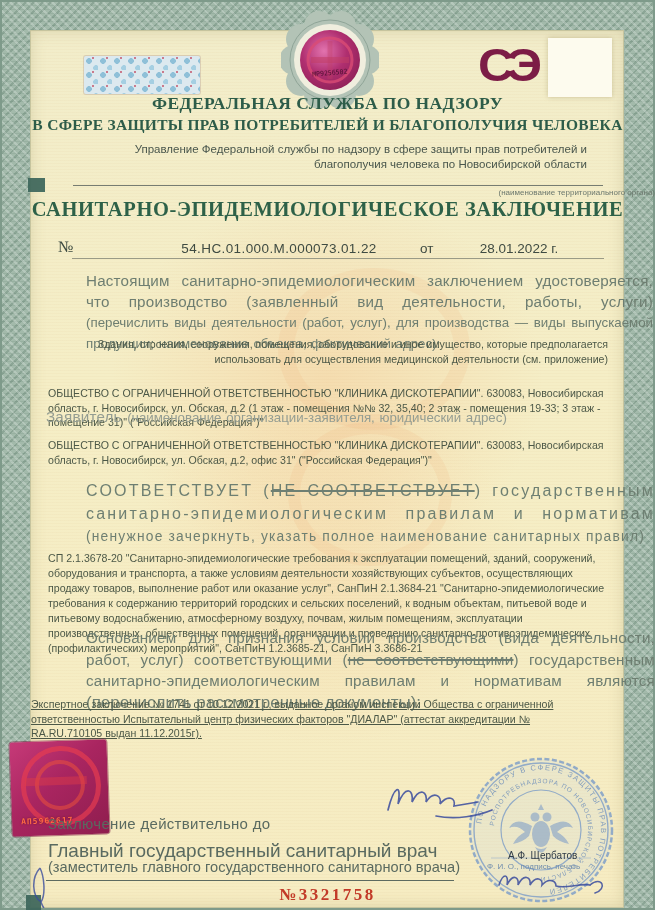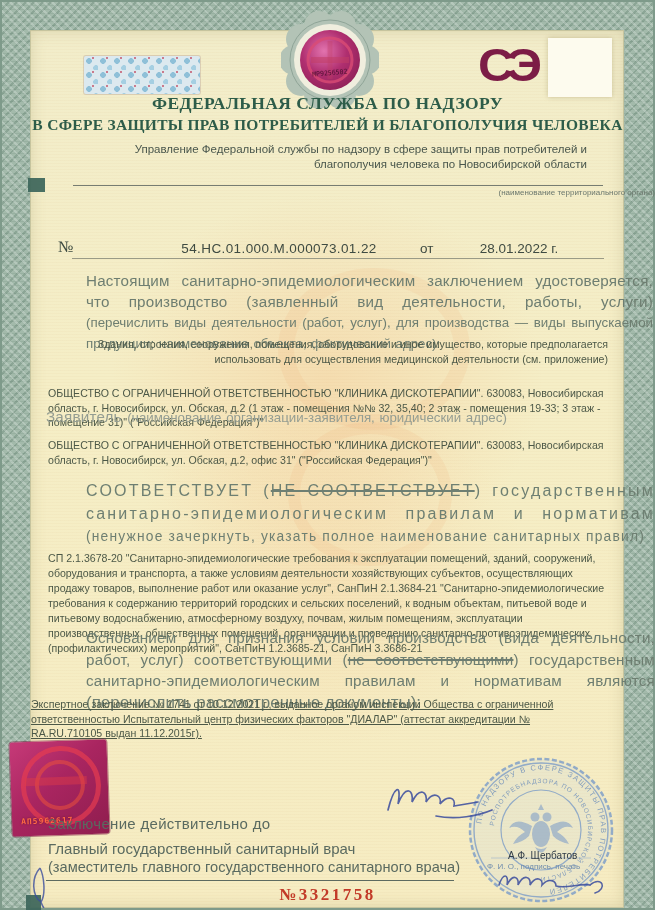--- a/index.html
+++ b/index.html
@@ -77,21 +77,21 @@
   .conf-hint{font-size:13.8px;line-height:23px;letter-spacing:1.2px;color:#6e7f72;}
   .struck{text-decoration:line-through;text-decoration-thickness:1.5px;}
   .sanpin{left:48px;top:551px;width:568px;line-height:15px;}
   .basis{left:46px;top:627px;width:569px;}
   .b-main{font-size:15.2px;line-height:21.5px;letter-spacing:.2px;word-spacing:2.5px;color:#6e7e71;}
   .b-hint{font-size:17px;line-height:21.5px;color:#6e7e71;}
   .expert{left:31px;top:697px;width:568px;text-decoration:underline;}
 
   
   .valid{left:48px;top:815px;font-size:15px;color:#5a6a60;letter-spacing:.3px;}
-  .doc1{left:48px;top:840px;font-size:15px;color:#5a6a60;}
+  .doc1{left:48px;top:840px;font-size:19px;color:#5a6a60;}
   .doc2{left:48px;top:859px;font-size:14.6px;color:#5a6a60;}
   .fline{left:46px;top:880px;width:408px;border-top:1.5px solid #5d6a60;}
   .redno{left:0;right:0;top:885px;text-align:center;font-family:"Liberation Serif",serif;
       font-weight:700;font-size:17px;color:#c23a28;letter-spacing:2.5px;}
   .signer{left:508px;top:850px;font-size:10px;color:#2f3a46;z-index:6;}
   .sigcap{left:487px;top:862px;font-size:8px;color:#6f8cad;z-index:5;}
 
   
   .holo2{left:11px;top:741px;width:97px;height:94px;transform:rotate(-2deg);border-radius:3px;
     background:linear-gradient(140deg,#c63a78 0%,#a92560 45%,#8f1d4e 100%);
@@ -157,20 +157,21 @@
 
   <div class="abs se">СЭ</div>
   <div class="abs blank-sq"></div>
 
   <div class="abs h1 serif">ФЕДЕРАЛЬНАЯ СЛУЖБА ПО НАДЗОРУ</div>
   <div class="abs h2 serif">В СФЕРЕ ЗАЩИТЫ ПРАВ ПОТРЕБИТЕЛЕЙ И БЛАГОПОЛУЧИЯ  ЧЕЛОВЕКА</div>
   <div class="abs terr">Управление Федеральной службы по надзору в сфере защиты прав потребителей и благополучия человека по Новосибирской области</div>
   <div class="abs sep"></div>
   <div class="abs sep-cap">(наименование территориального органа)</div>
 
+  <div class="abs title">САНИТАРНО-ЭПИДЕМИОЛОГИЧЕСКОЕ ЗАКЛЮЧЕНИЕ</div>
 
   <div class="abs no-sign">№</div>
   <div class="abs no-val">54.НС.01.000.М.000073.01.22</div>
   <div class="abs ot">от</div>
   <div class="abs no-date">28.01.2022 г.</div>
   <div class="abs no-line"></div>
 
   <div class="abs para para1 gray">
     <span class="p-main">Настоящим санитарно-эпидемиологическим заключением удостоверяется, что производство (заявленный вид деятельности, работы, услуги) </span><span class="p-hint">(перечислить виды деятельности (работ, услуг), для производства — виды выпускаемой продукции; наименование объекта, фактический адрес):</span>
   </div>

